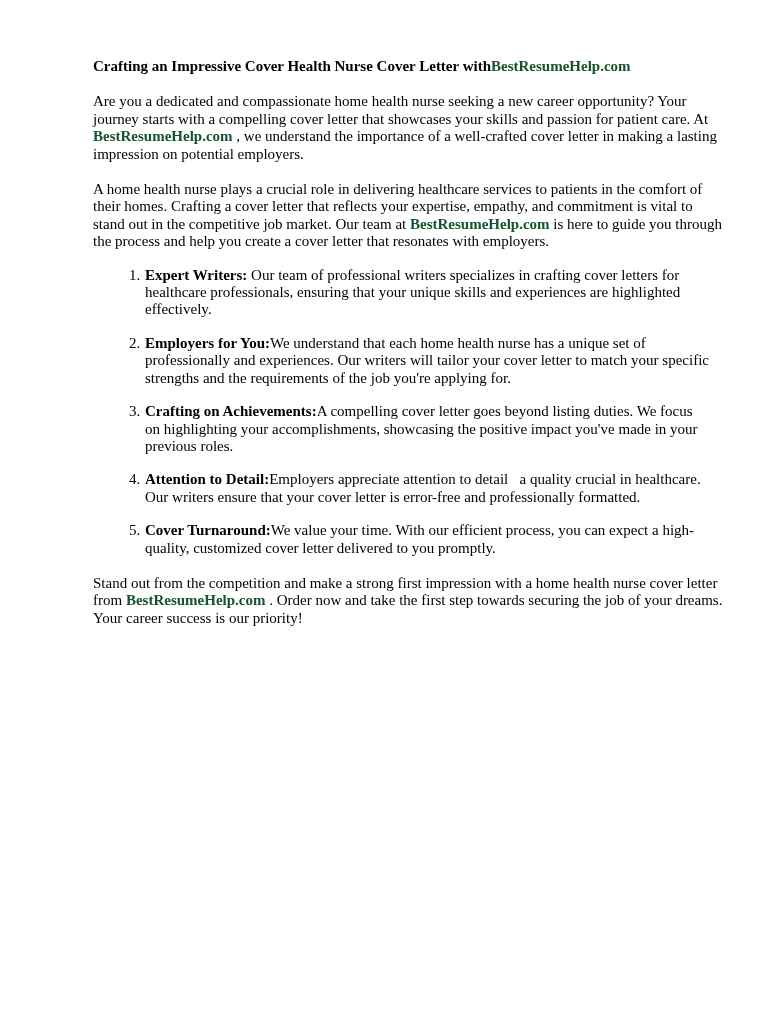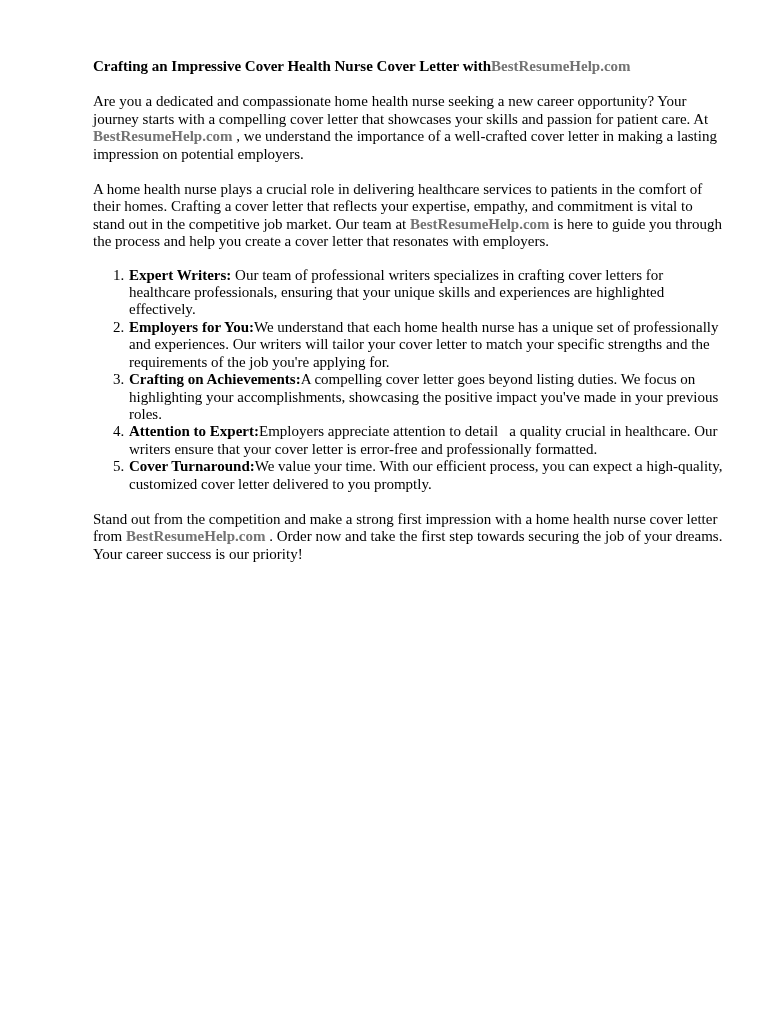--- a/index.html
+++ b/index.html
@@ -32,40 +32,40 @@
     margin: 0 0 16px 0;
   }
   .para {
     margin: 18px 0 16px 0;
   }
   ol.benefits {
     margin: 0 0 16px 0;
     padding-left: 35px;
   }
   ol.benefits li {
-    margin: 0;
+    margin: 16px;
     padding-left: 1px;
   }
   .b { font-weight: bold; }
   .link {
-    color: #737373;
+    color: #14532d;
     font-weight: bold;
     cursor: pointer;
   }
 </style>
 </head>
 <body>
 
 <div class="page">
   <div class="content">
       <h1 class="heading"><span class="b">Crafting an Impressive Cover Health Nurse Cover Letter with</span><span class="b link">BestResumeHelp.com</span></h1>
       <p class="para"><span>Are you a dedicated and compassionate home health nurse seeking a new career opportunity? Your journey starts with a compelling cover letter that showcases your skills and passion for patient care. At </span><span class="b link">BestResumeHelp.com</span><span> , we understand the importance of a well-crafted cover letter in making a lasting impression on potential employers.</span></p>
       <p class="para"><span>A home health nurse plays a crucial role in delivering healthcare services to patients in the comfort of their homes. Crafting a cover letter that reflects your expertise, empathy, and commitment is vital to stand out in the competitive job market. Our team at </span><span class="b link">BestResumeHelp.com</span><span> is here to guide you through the process and help you create a cover letter that resonates with employers.</span></p>
       <ol class="benefits">
         <li><span class="b">Expert Writers:</span><span> Our team of professional writers specializes in crafting cover letters for healthcare professionals, ensuring that your unique skills and experiences are highlighted effectively.</span></li>
         <li><span class="b">Employers for You:</span><span>We understand that each home health nurse has a unique set of professionally and experiences. Our writers will tailor your cover letter to match your specific strengths and the requirements of the job you're applying for.</span></li>
         <li><span class="b">Crafting on Achievements:</span><span>A compelling cover letter goes beyond listing duties. We focus on highlighting your accomplishments, showcasing the positive impact you've made in your previous roles.</span></li>
-        <li><span class="b">Attention to Expert:</span><span>Employers appreciate attention to detail &nbsp; a quality crucial in healthcare. Our writers ensure that your cover letter is error-free and professionally formatted.</span></li>
+        <li><span class="b">Attention to Detail:</span><span>Employers appreciate attention to detail &nbsp; a quality crucial in healthcare. Our writers ensure that your cover letter is error-free and professionally formatted.</span></li>
         <li><span class="b">Cover Turnaround:</span><span>We value your time. With our efficient process, you can expect a high-quality, customized cover letter delivered to you promptly.</span></li>
       </ol>
       <p class="para"><span>Stand out from the competition and make a strong first impression with a home health nurse cover letter from </span><span class="b link">BestResumeHelp.com</span><span> . Order now and take the first step towards securing the job of your dreams. Your career success is our priority!</span></p>
     </div>
 </div>
 
 </body></html>

